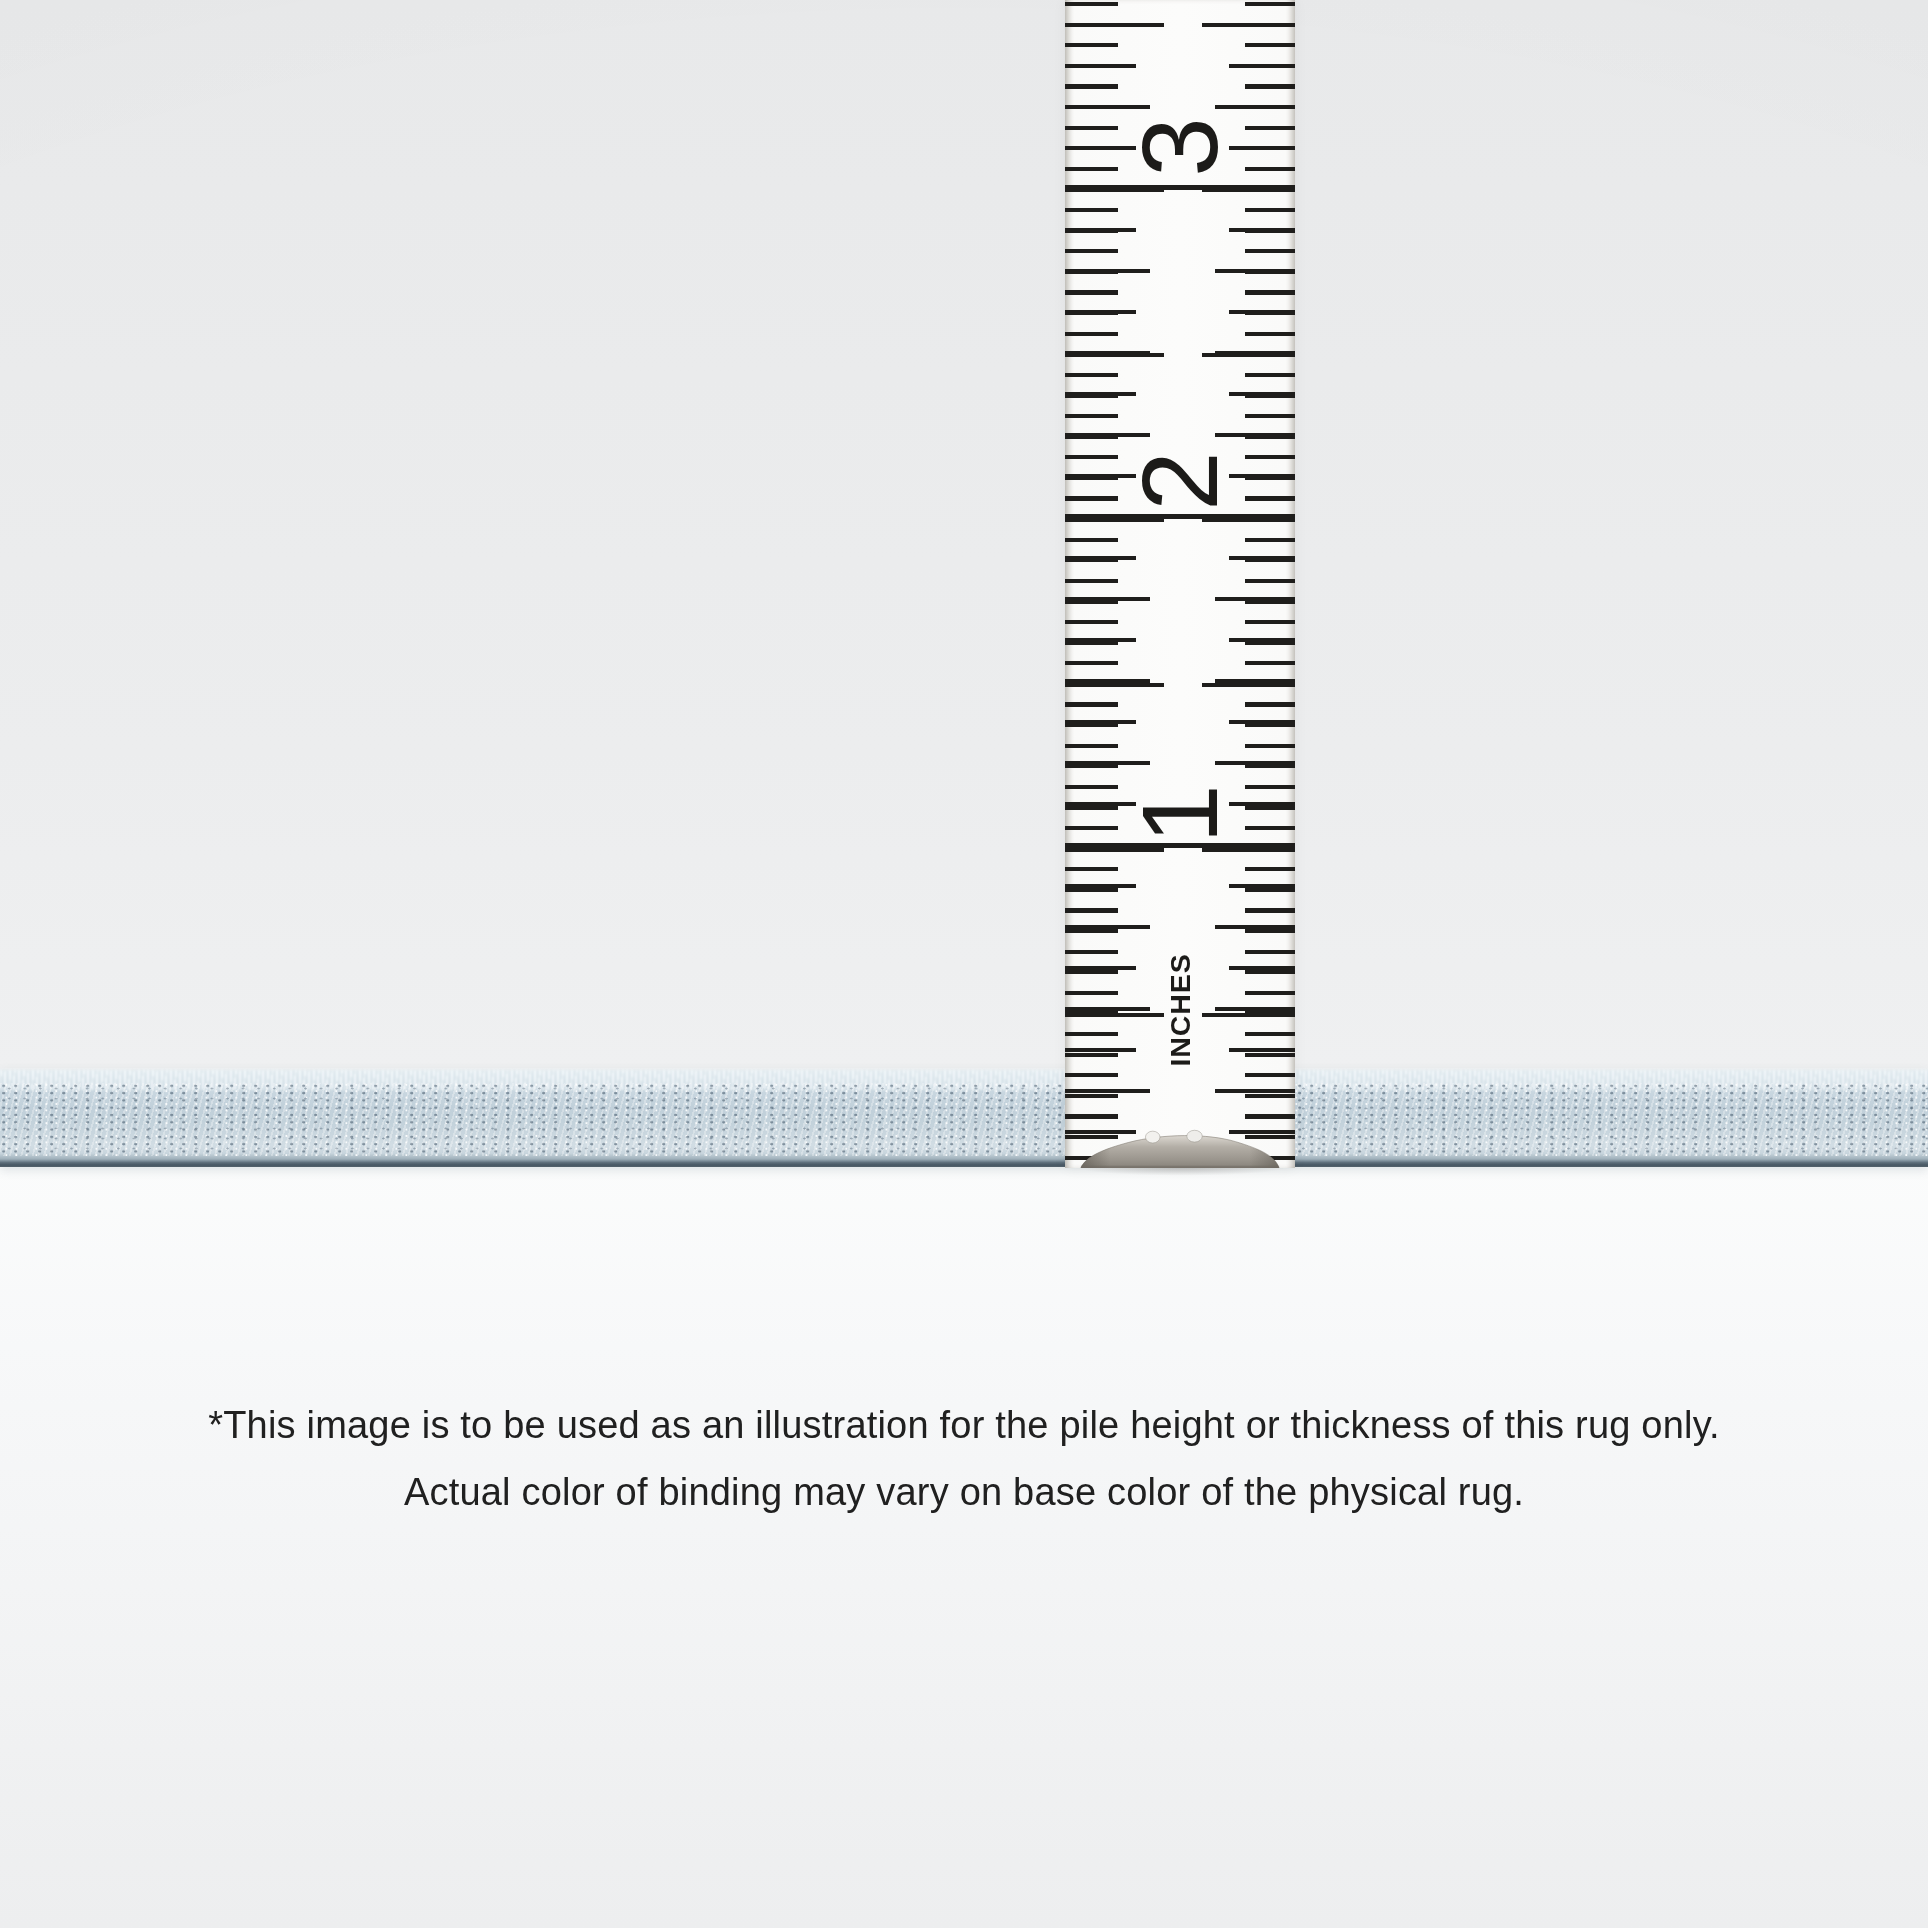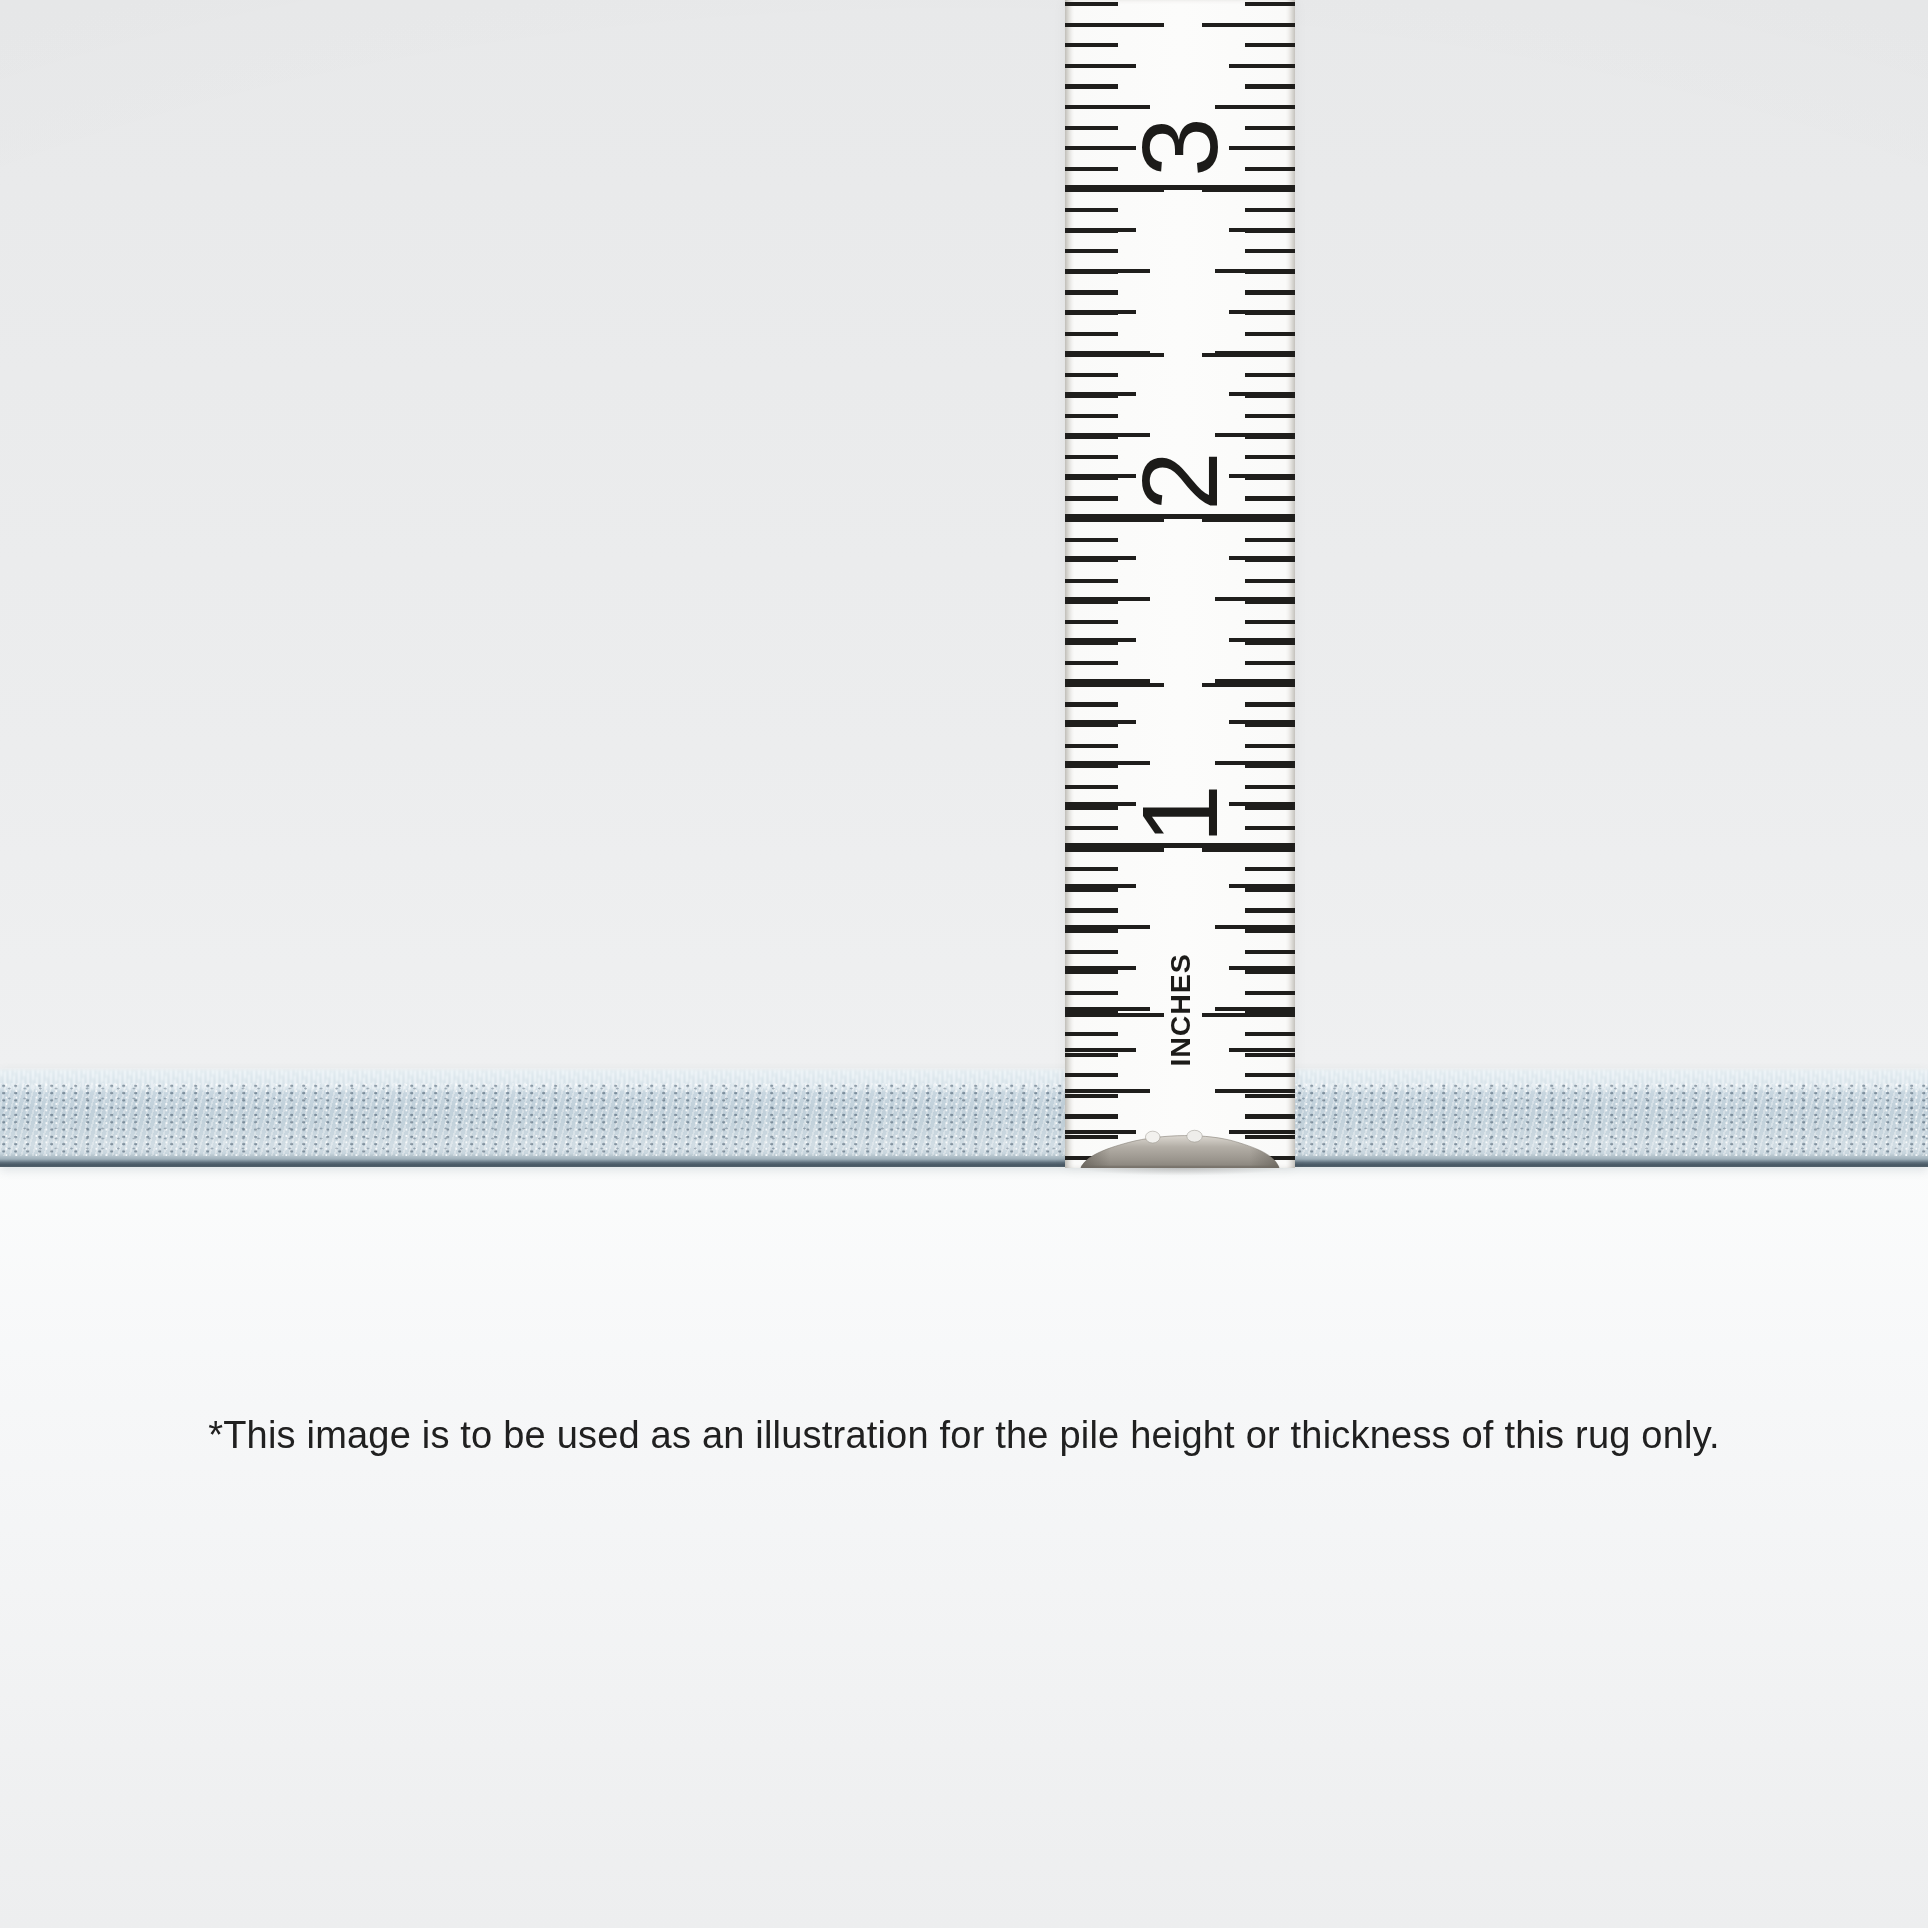--- a/index.html
+++ b/index.html
@@ -105,21 +105,21 @@
   .cap-shadow{
     position:absolute;left:1073px;top:1159px;width:217px;height:16.5px;
     background:radial-gradient(ellipse at 50% 50%, rgba(50,45,40,0.22) 0%, rgba(50,45,40,0) 68%);
   }
   
   .caption{
     position:absolute;left:0;top:1389px;width:100%;
     text-align:center;color:var(--caption_text,#202020);
     font-size:38px;line-height:61px;font-weight:400;letter-spacing:0.2px;
   }
-  .caption p{margin:16px;}
+  .caption p{margin:6px;}
 </style>
 </head>
 <body>
 
 <div class="scene">
 
   <div class="wall"></div>
   <div class="floor"></div>
 
   <div class="rug">
@@ -168,16 +168,17 @@
       <path d="M2,44 C7,31 28,23 54,16 C92,6 142,6 172,15 C199,23 216,31 220,44 Z" fill="url(#capgrad)" stroke="#7d786f" stroke-width="1" stroke-opacity="0.6"></path>
       <path d="M2,44 C7,31 28,23 54,16 C92,6 142,6 172,15 C199,23 216,31 220,44 Z" fill="url(#capside)"></path>
       <rect x="2" y="41.5" width="218" height="2.5" fill="#6f6a62" opacity="0.55"></rect>
       <ellipse cx="81" cy="10" rx="8" ry="6.5" fill="#f2f1ee" stroke="#8f8a82" stroke-width="1" stroke-opacity="0.5"></ellipse>
       <ellipse cx="127" cy="9" rx="8.5" ry="6.5" fill="#eeedea" stroke="#8f8a82" stroke-width="1" stroke-opacity="0.5"></ellipse>
     </svg>
   </div>
 
   <div class="caption">
     <p>*This image is to be used as an illustration for the pile height or thickness of this rug only.</p>
+    <p>Actual color of binding may vary on base color of the physical rug.</p>
   </div>
 
 </div>
 
 
 </body></html>

